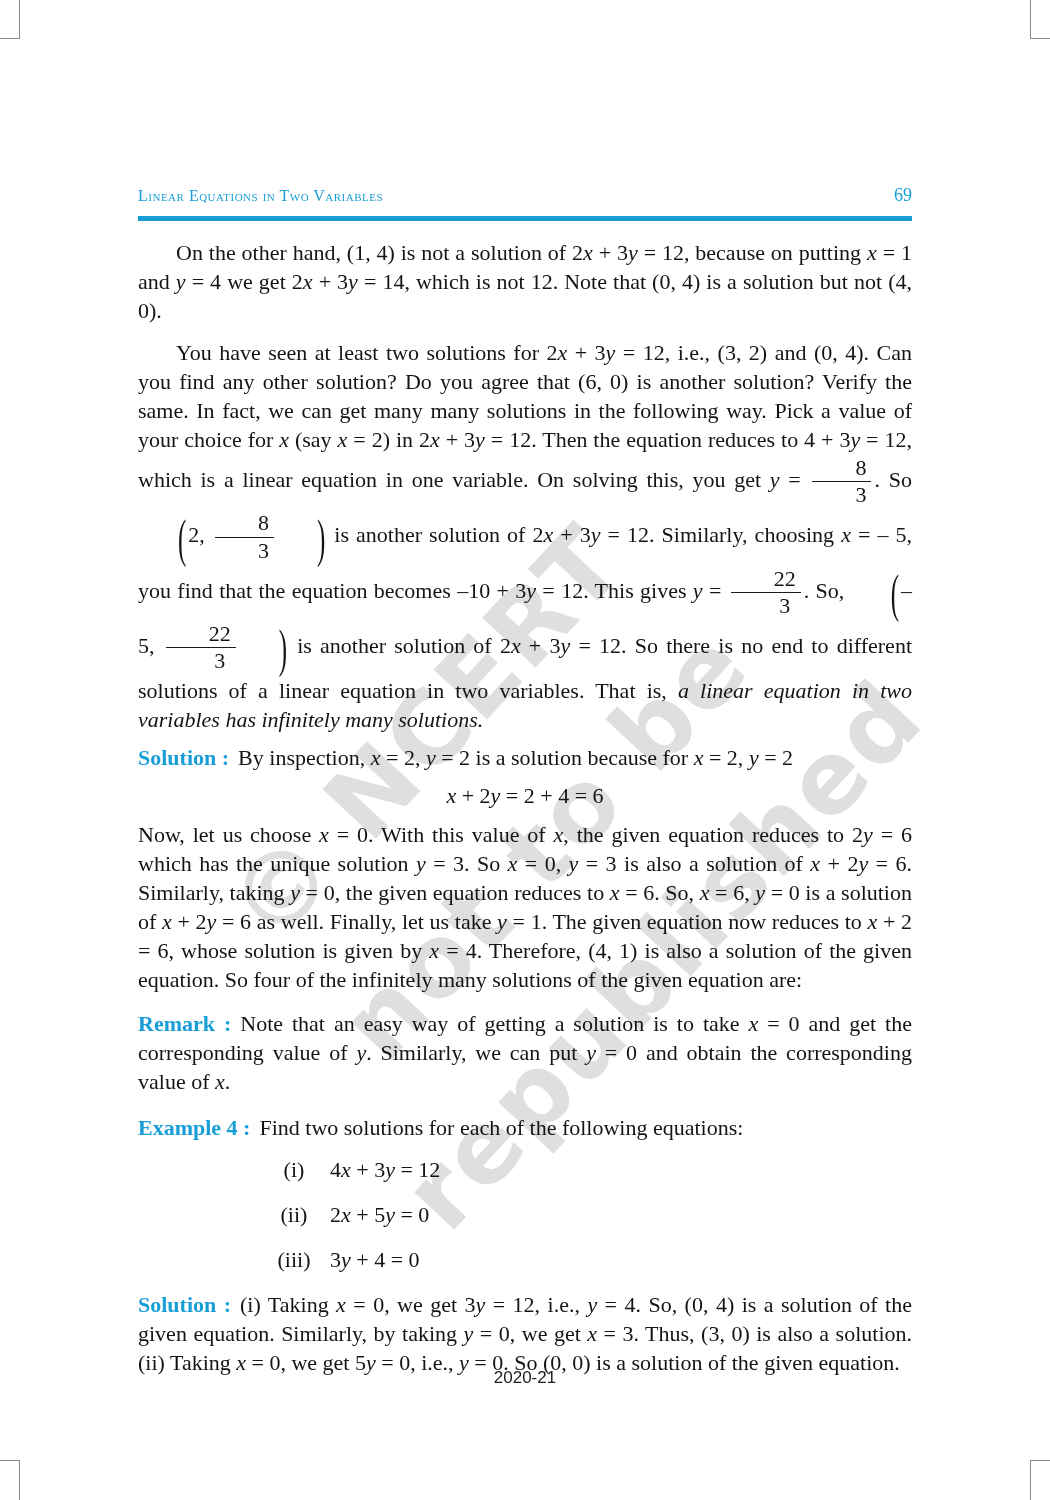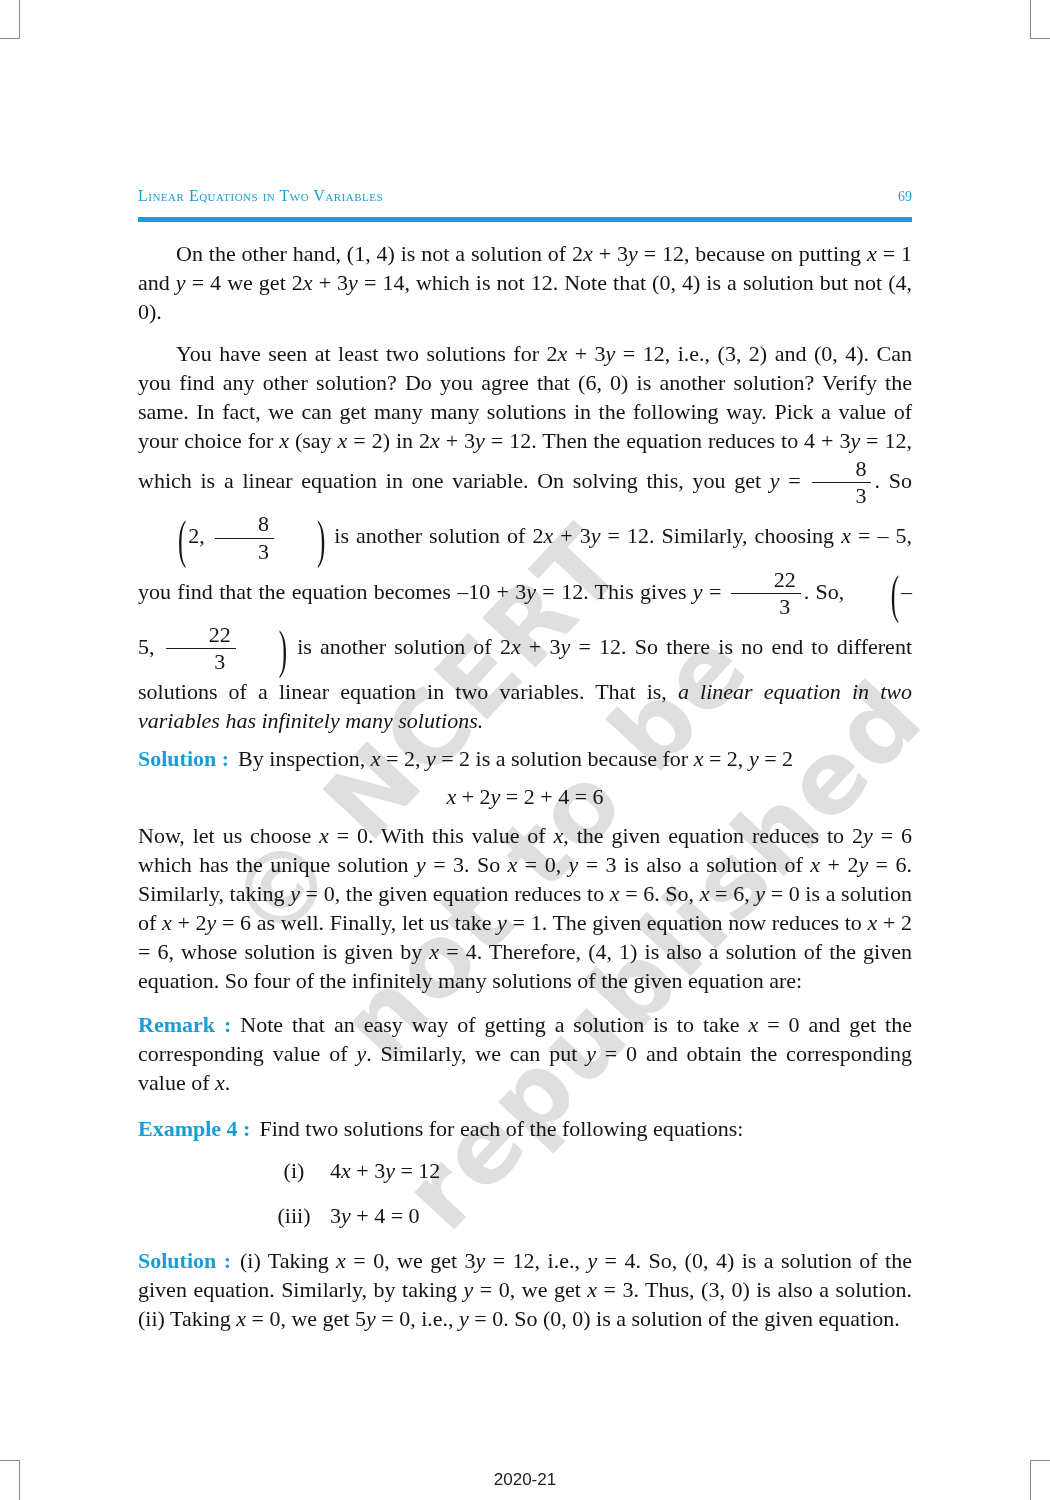--- a/index.html
+++ b/index.html
@@ -47,21 +47,21 @@
     display:flex;
     justify-content:space-between;
     align-items:baseline;
     color:var(--accent);
   }
   .runhead .title{
     font-variant:small-caps;
     font-size:16px;
     letter-spacing:0.5px;
   }
-  .runhead .pageno{font-size:14px;}
+  .runhead .pageno{font-size:18px;}
   .rule{margin-top:6px;height:5px;background:var(--accent);}
   p.body{ text-align:justify; }
   .indent{text-indent:38px;}
   .mt-lg{margin-top:18px;}
   .mt-sm{margin-top:9px;}
   .label{color:var(--accent);font-weight:bold;margin-right:9px;}
   .it{font-style:italic;}
   .center-eq{text-align:center;margin-top:9px;}
   
   .frac{
@@ -85,21 +85,21 @@
     margin:0 2px;
   }
   
   .eq-items{margin-top:13px;}
   .eq-item{display:flex;margin-bottom:16px;margin-left:128px;}
   .eq-item .rn{width:56px;text-align:center;}
   .eq-item .eqn{margin-left:8px;}
   
   .footer{
     position:absolute;
-    left:0;right:0;top:1470px;
+    left:0;right:0;top:1368px;
     text-align:center;
     font-family:"Liberation Sans", sans-serif;
     font-size:17px;
     color:#1d1d1d;
     z-index:1;
   }
 </style>
 </head>
 <body>
 
@@ -147,20 +147,24 @@
   <p class="body" style="margin-top:17px;">
     <span class="label">Example 4 :</span><span><span>Find two solutions for each of the following equations:</span></span>
   </p>
 
   <div class="eq-items">
     <div class="eq-item">
       <span class="rn">(i)</span>
       <span class="eqn"><span>4</span><span class="it">x</span><span> + 3</span><span class="it">y</span><span> = 12</span></span>
     </div>
     <div class="eq-item">
+      <span class="rn">(ii)</span>
+      <span class="eqn"><span>2</span><span class="it">x</span><span> + 5</span><span class="it">y</span><span> = 0</span></span>
+    </div>
+    <div class="eq-item">
       <span class="rn">(iii)</span>
       <span class="eqn"><span>3</span><span class="it">y</span><span> + 4 = 0</span></span>
     </div>
   </div>
 
   <p class="body" style="margin-top:3px;">
     <span class="label">Solution :</span><span><span>(i) Taking </span><span class="it">x</span><span> = 0, we get 3</span><span class="it">y</span><span> = 12, i.e., </span><span class="it">y</span><span> = 4. So, (0, 4) is a solution of the given equation. Similarly, by taking </span><span class="it">y</span><span> = 0, we get </span><span class="it">x</span><span> = 3. Thus, (3, 0) is also a solution. (ii) Taking </span><span class="it">x</span><span> = 0, we get 5</span><span class="it">y</span><span> = 0, i.e., </span><span class="it">y</span><span> = 0. So (0, 0) is a solution of the given equation.</span></span>
   </p>
 
 </div>

